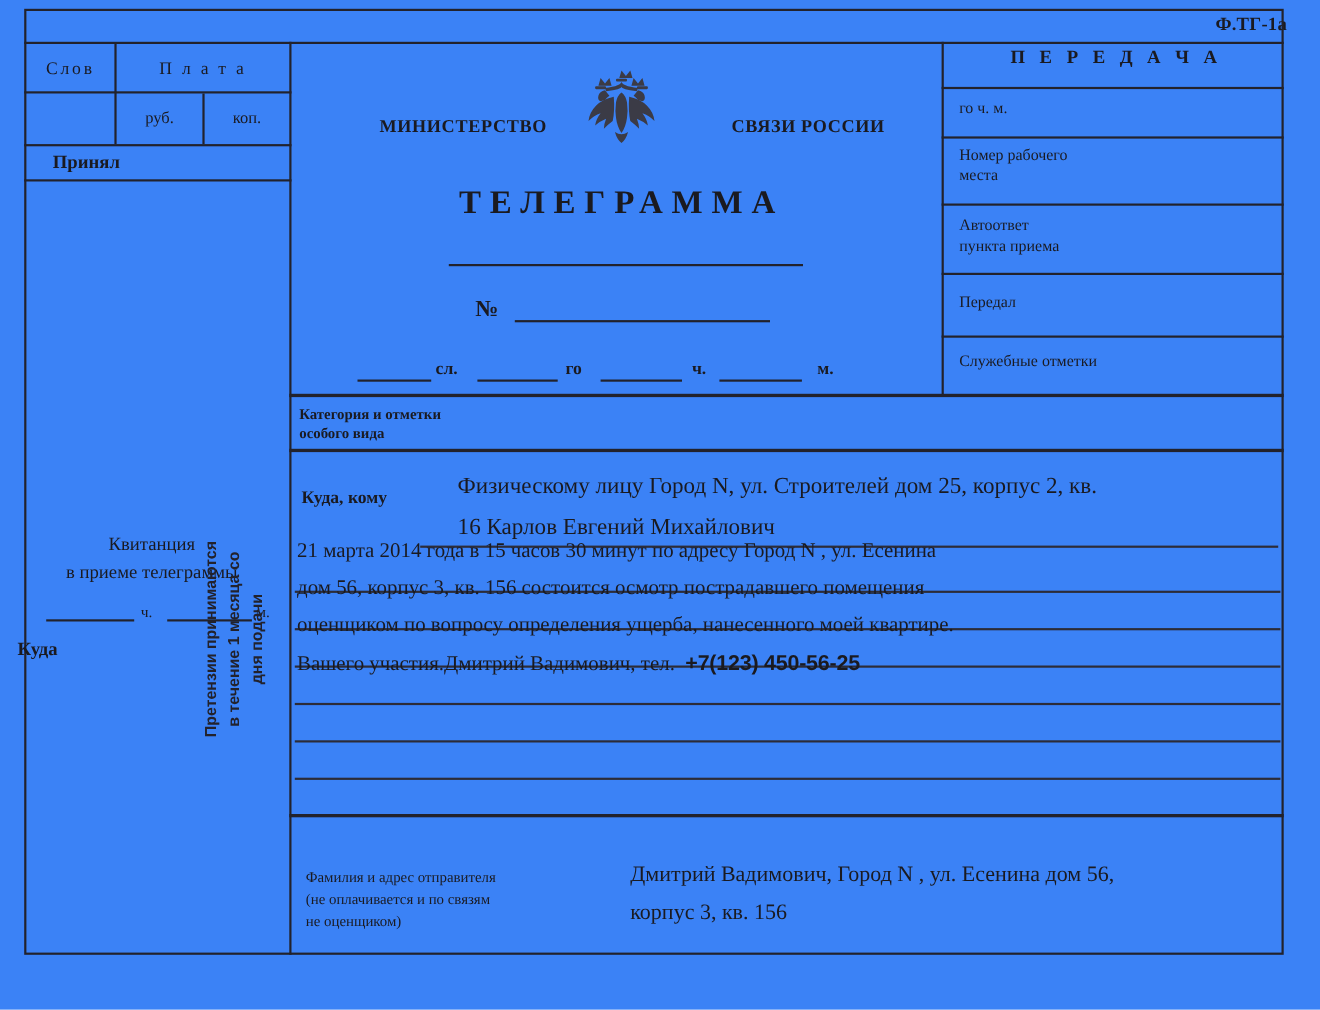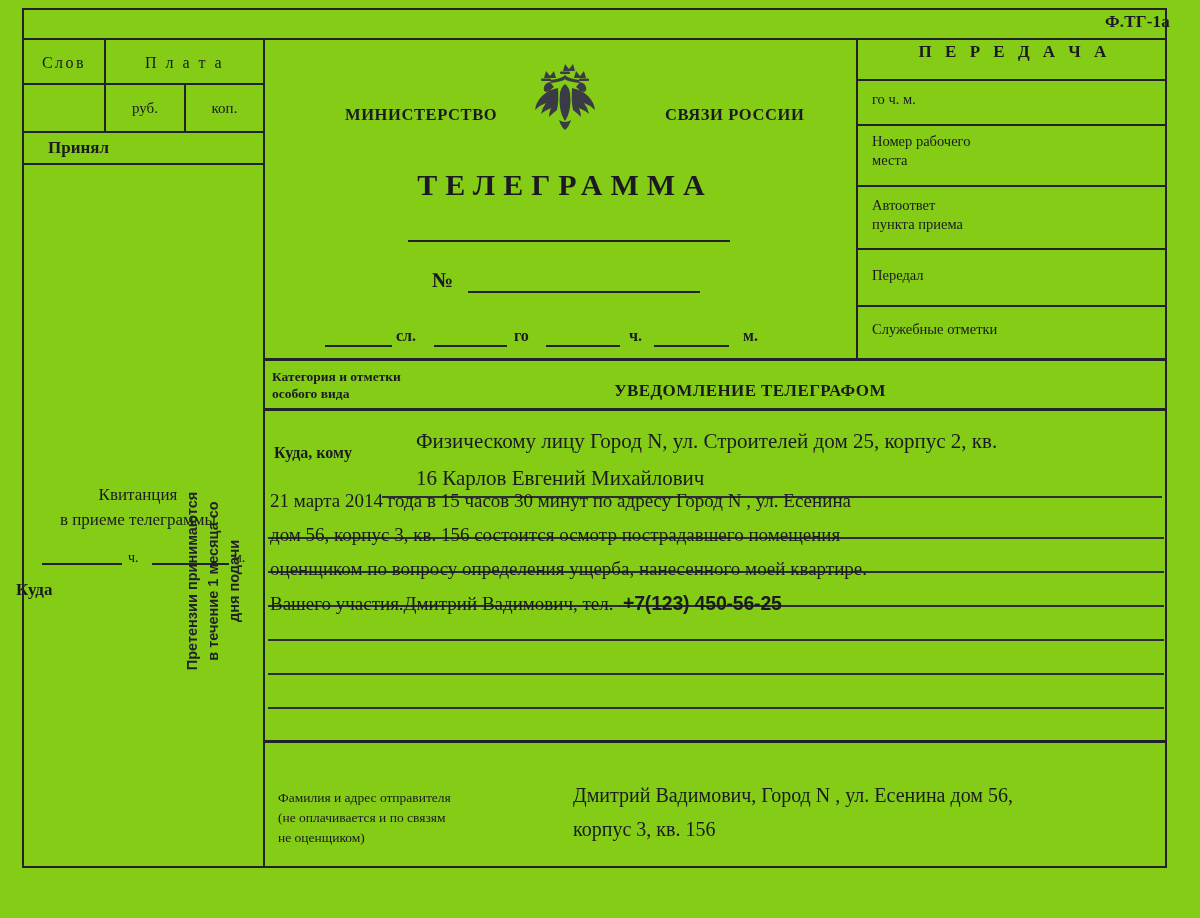--- a/index.html
+++ b/index.html
@@ -9,21 +9,21 @@
     background: #ffffff;
   }
   body {
     font-family: "Liberation Serif", "DejaVu Serif", serif;
     color: #1a1a20;
   }
   #page {
     position: relative;
     width: 1200px;
     height: 918px;
-    background: #84cc16;
+    background: #3b82f6;
     overflow: hidden;
   }
 
   
   #frame {
     position: absolute;
     left: 22px;
     top: 8px;
     width: 1145px;
     height: 860px;
@@ -374,21 +374,20 @@
     <span>Передал</span>
   </div>
   <div class="rcell" style="top:320px;">
     <span>Служебные отметки</span>
   </div>
 
   <div id="cat-label">
     <div>Категория и отметки</div>
     <div>особого вида</div>
   </div>
-  <div id="uvedomlenie">УВЕДОМЛЕНИЕ ТЕЛЕГРАФОМ</div>
   <div class="hline" style="left:263px; top:408px; width:904px; height:2.5px;"></div>
 
   <div id="kuda-komu">Куда, кому</div>
   <div id="addr-text">
     <div>Физическому лицу Город N, ул. Строителей дом 25, корпус 2, кв.</div>
     <div>16 Карлов Евгений Михайлович</div>
   </div>
   <div class="fillrule soft" style="left:382px; top:496px; width:780px;"></div>
 
   <div class="fillrule soft" style="left:268px; top:537px; width:896px;"></div>

